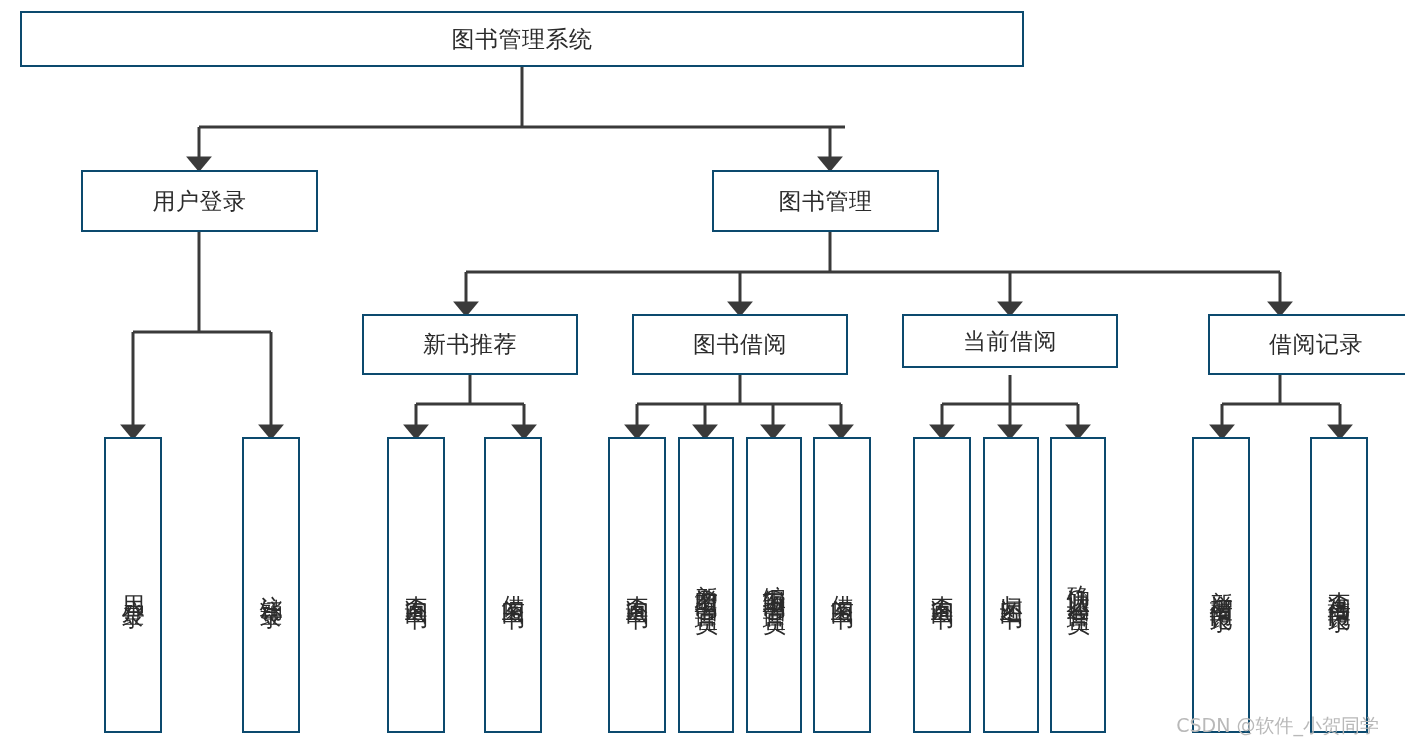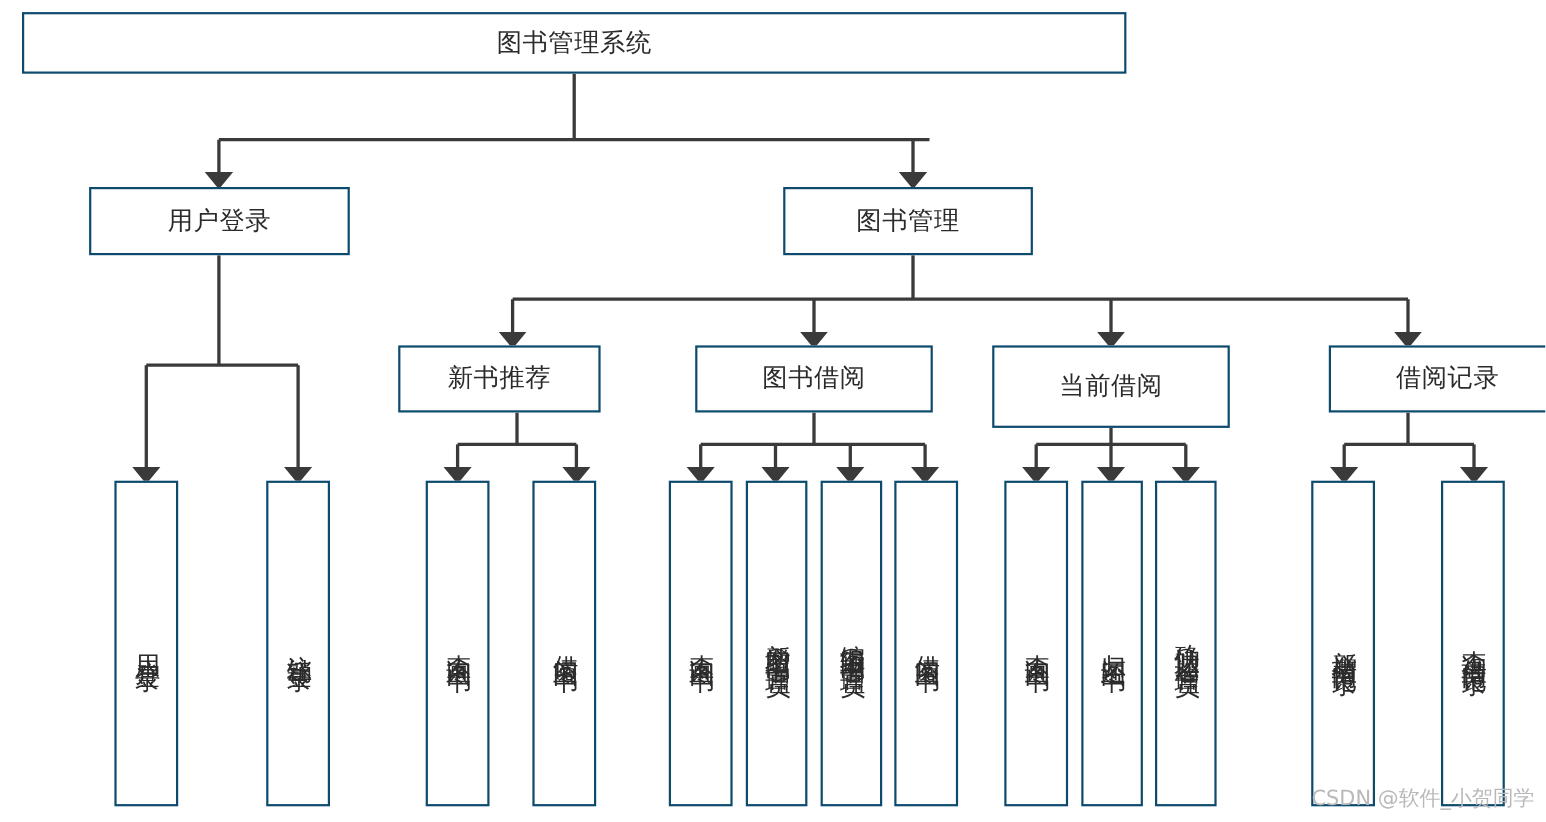--- a/index.html
+++ b/index.html
@@ -45,21 +45,21 @@
     font-size: 23px;
     color: #2b2b2b;
     writing-mode: vertical-rl;
     text-orientation: upright;
     letter-spacing: 4px;
     line-height: 1.1;
     white-space: nowrap;
   }
   .watermark {
     position: absolute;
-    right: 10px;
+    right: 26px;
     bottom: 8px;
     font-size: 19px;
     color: #b9b9b9;
     white-space: nowrap;
     pointer-events: none;
   }
 </style>
 </head>
 <body>
 
@@ -131,27 +131,27 @@
     <span class="node-label-h">图书管理系统</span>
   </div>
 
   <div class="node-box" style="left:81px; top:170px; width:237px; height:62px;">
     <span class="node-label-h">用户登录</span>
   </div>
   <div class="node-box" style="left:712px; top:170px; width:227px; height:62px;">
     <span class="node-label-h">图书管理</span>
   </div>
 
-  <div class="node-box" style="left:362px; top:314px; width:184px; height:61px;">
+  <div class="node-box" style="left:362px; top:314px; width:216px; height:61px;">
     <span class="node-label-h">新书推荐</span>
   </div>
   <div class="node-box" style="left:632px; top:314px; width:216px; height:61px;justify-content:center;">
     <span class="node-label-h">图书借阅</span>
   </div>
-  <div class="node-box" style="left:902px; top:314px; width:216px; height:75px;justify-content:center;">
+  <div class="node-box" style="left:902px; top:314px; width:216px; height:54px;justify-content:center;">
     <span class="node-label-h">当前借阅</span>
   </div>
   <div class="node-box" style="left:1172px; top:314px; width:216px; height:61px;margin-left:36px;">
     <span class="node-label-h">借阅记录</span>
   </div>
 
   <div class="node-box" style="left:104px; top:437px; width:58px; height:296px;">
     <span class="node-label-v">用户登录</span>
   </div>
   <div class="node-box" style="left:242px; top:437px; width:58px; height:296px;">

